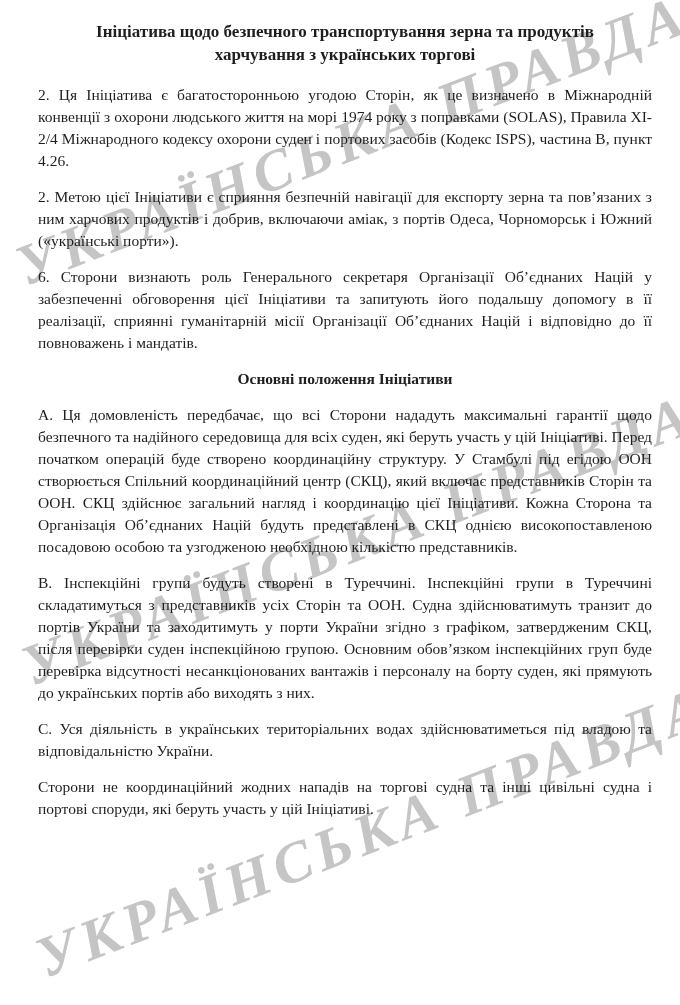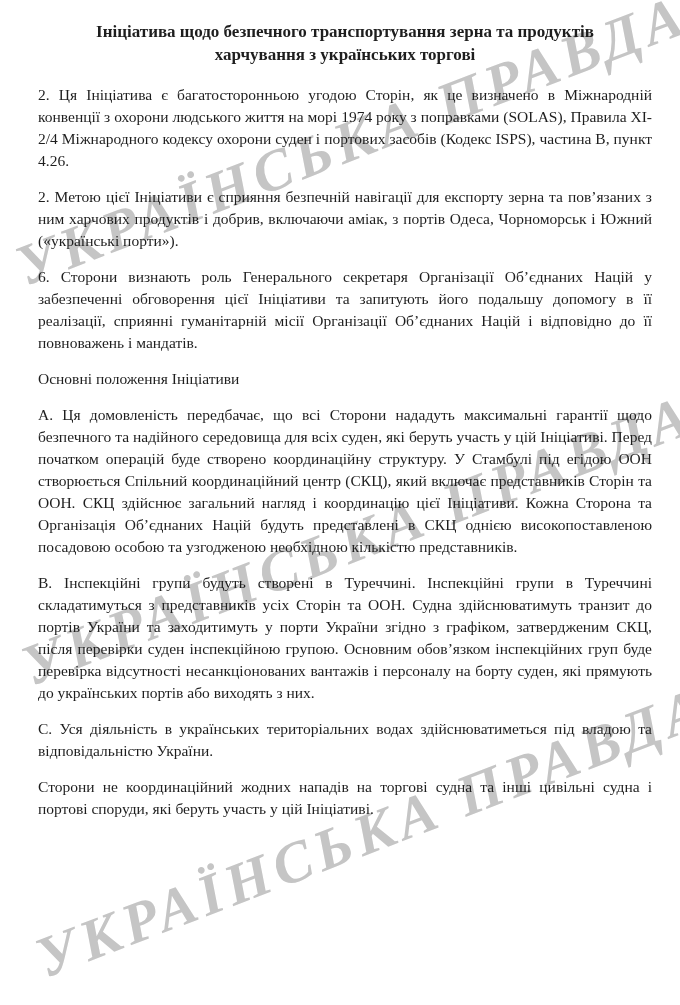--- a/index.html
+++ b/index.html
@@ -42,24 +42,24 @@
     margin: 0 0 18px 0;
   }
   .title-line { display: block; }
   .para {
     font-size: 15.5px;
     line-height: 22px;
     text-align: justify;
     margin: 0 0 14px 0;
   }
   .heading {
-    font-weight: normal;
+    font-weight: bold;
     font-size: 15.5px;
     line-height: 22px;
-    text-align: left;
+    text-align: center;
     margin: 0 0 14px 0;
   }
 </style>
 </head>
 <body>
 
 <div class="page">
 
   <div class="watermark wm-1" style="color: rgb(197, 197, 197); transform: translate(-50%, -50%) rotate(-21deg);">УКРАЇНСЬКА ПРАВДА</div>
   <div class="watermark wm-2" style="color: rgb(197, 197, 197); transform: translate(-50%, -50%) rotate(-21deg);">УКРАЇНСЬКА ПРАВДА</div>

